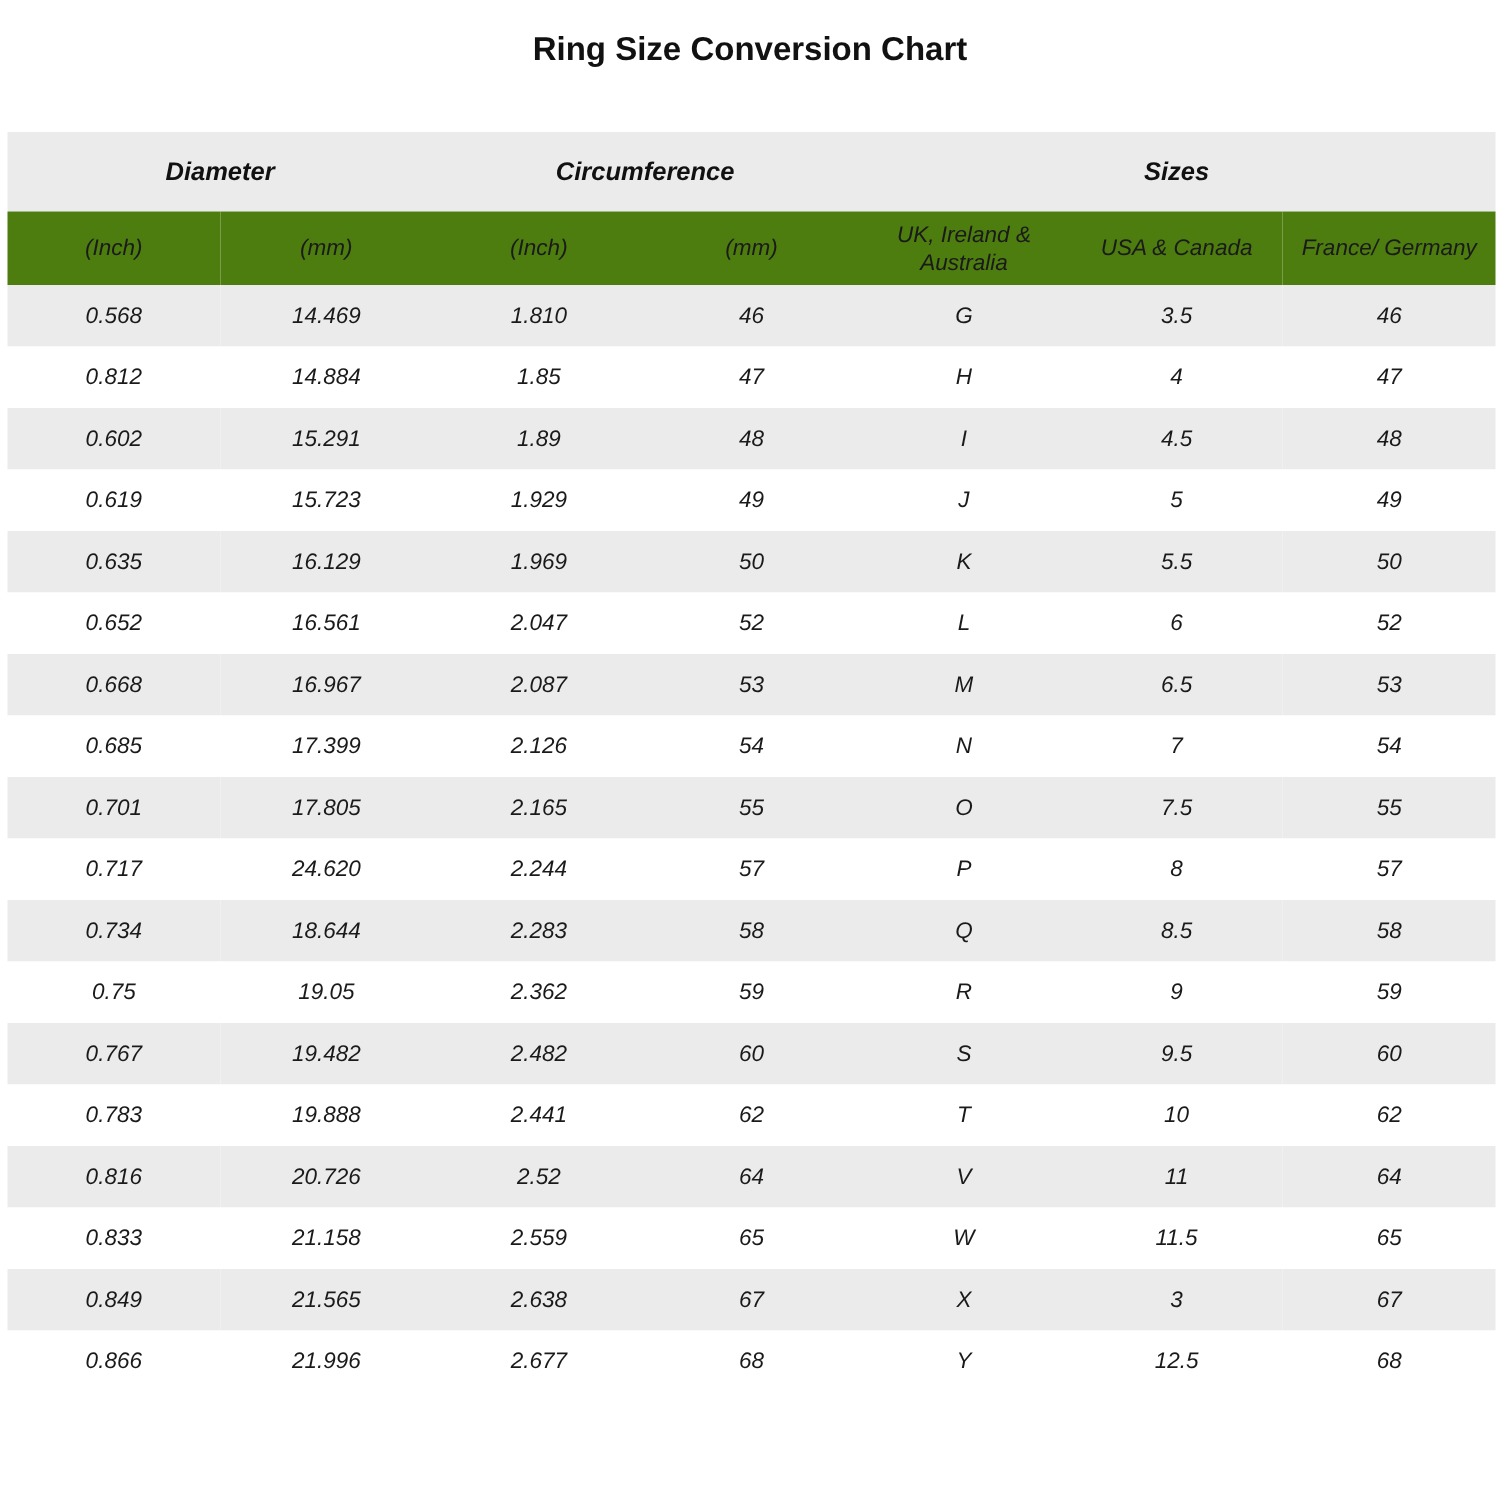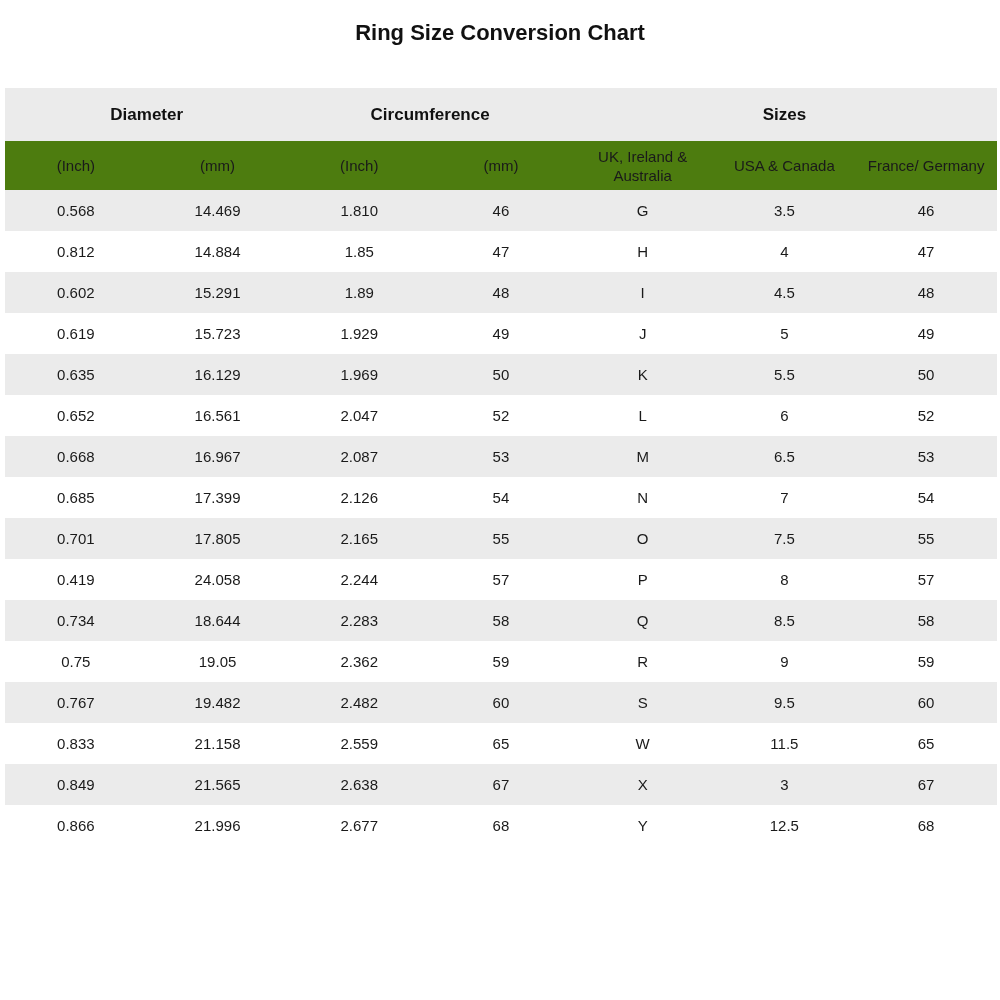--- a/index.html
+++ b/index.html
@@ -27,20 +27,21 @@
     font-size: 22px;
     font-weight: bold;
     color: #111111;
   }
   table.ring-table {
     border-collapse: collapse;
     table-layout: fixed;
     width: 992px;
     margin-left: 5px;
     margin-top: 42px;
+    font-style: italic;
   }
   table.ring-table th,
   table.ring-table td {
     padding: 0;
     text-align: center;
     vertical-align: middle;
     border: none;
   }
   tr.group-header-row {
     background: #ebebeb;
@@ -190,22 +191,22 @@
         <tr>
           <td>0.701</td>
           <td>17.805</td>
           <td>2.165</td>
           <td>55</td>
           <td>O</td>
           <td>7.5</td>
           <td>55</td>
         </tr>
         <tr>
-          <td>0.419</td>
-          <td>24.058</td>
+          <td>0.717</td>
+          <td>24.620</td>
           <td>2.244</td>
           <td>57</td>
           <td>P</td>
           <td>8</td>
           <td>57</td>
         </tr>
         <tr>
           <td>0.734</td>
           <td>18.644</td>
           <td>2.283</td>
@@ -226,20 +227,38 @@
         <tr>
           <td>0.767</td>
           <td>19.482</td>
           <td>2.482</td>
           <td>60</td>
           <td>S</td>
           <td>9.5</td>
           <td>60</td>
         </tr>
         <tr>
+          <td>0.783</td>
+          <td>19.888</td>
+          <td>2.441</td>
+          <td>62</td>
+          <td>T</td>
+          <td>10</td>
+          <td>62</td>
+        </tr>
+        <tr>
+          <td>0.816</td>
+          <td>20.726</td>
+          <td>2.52</td>
+          <td>64</td>
+          <td>V</td>
+          <td>11</td>
+          <td>64</td>
+        </tr>
+        <tr>
           <td>0.833</td>
           <td>21.158</td>
           <td>2.559</td>
           <td>65</td>
           <td>W</td>
           <td>11.5</td>
           <td>65</td>
         </tr>
         <tr>
           <td>0.849</td>

